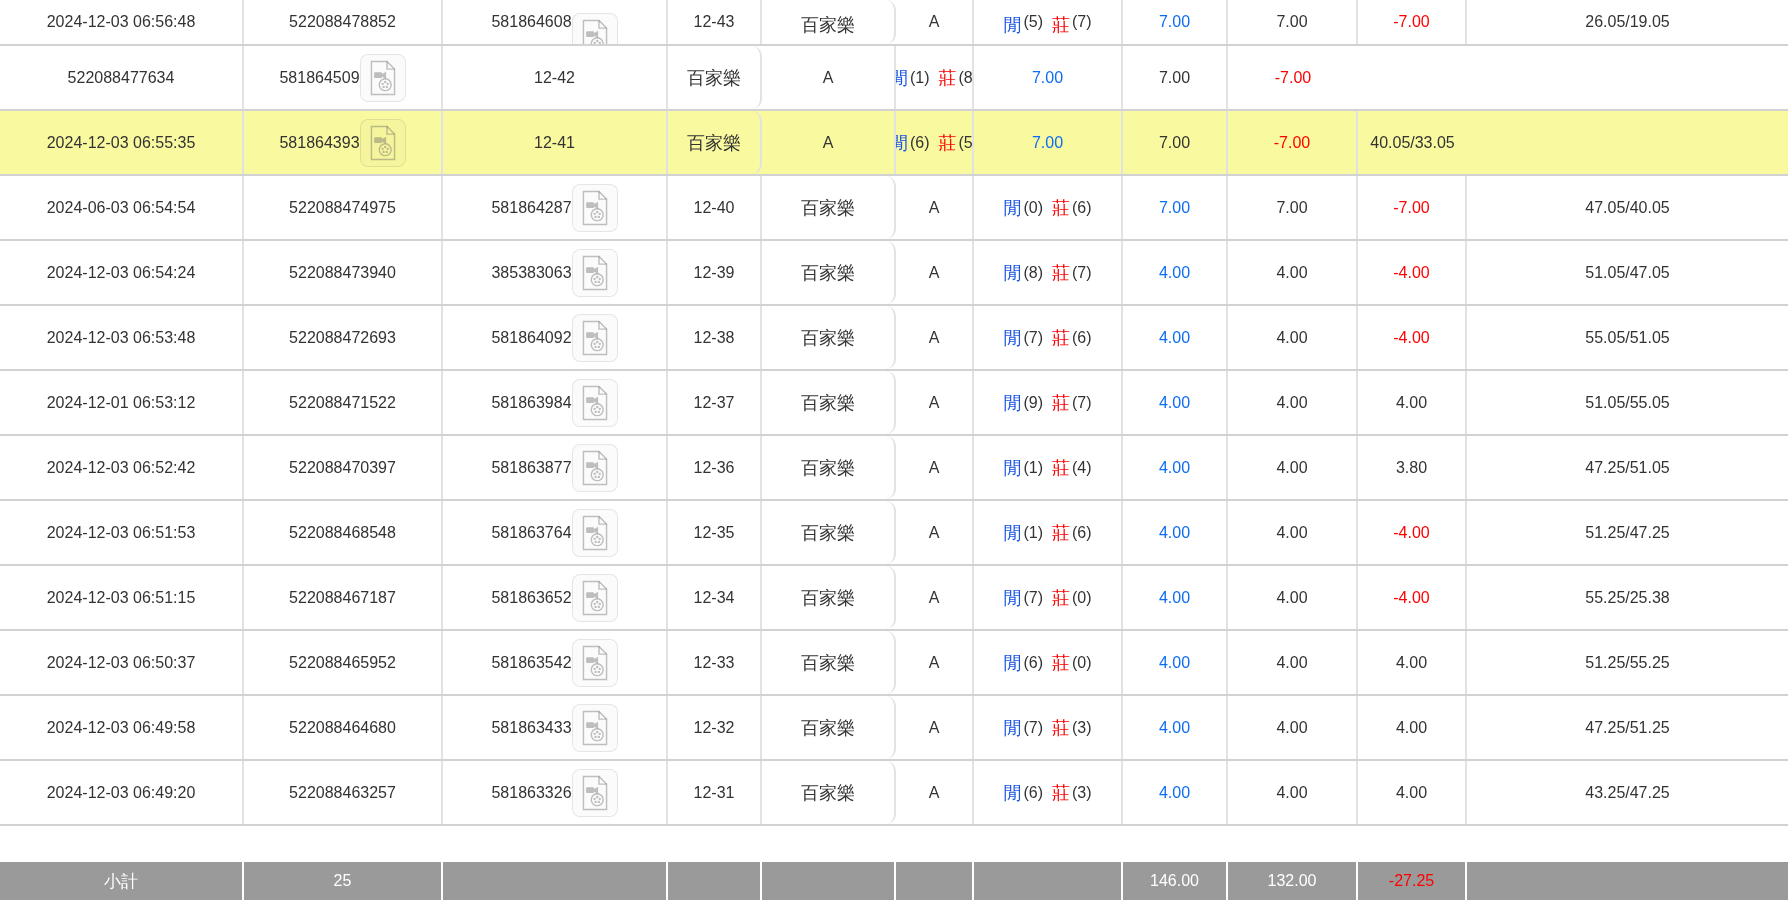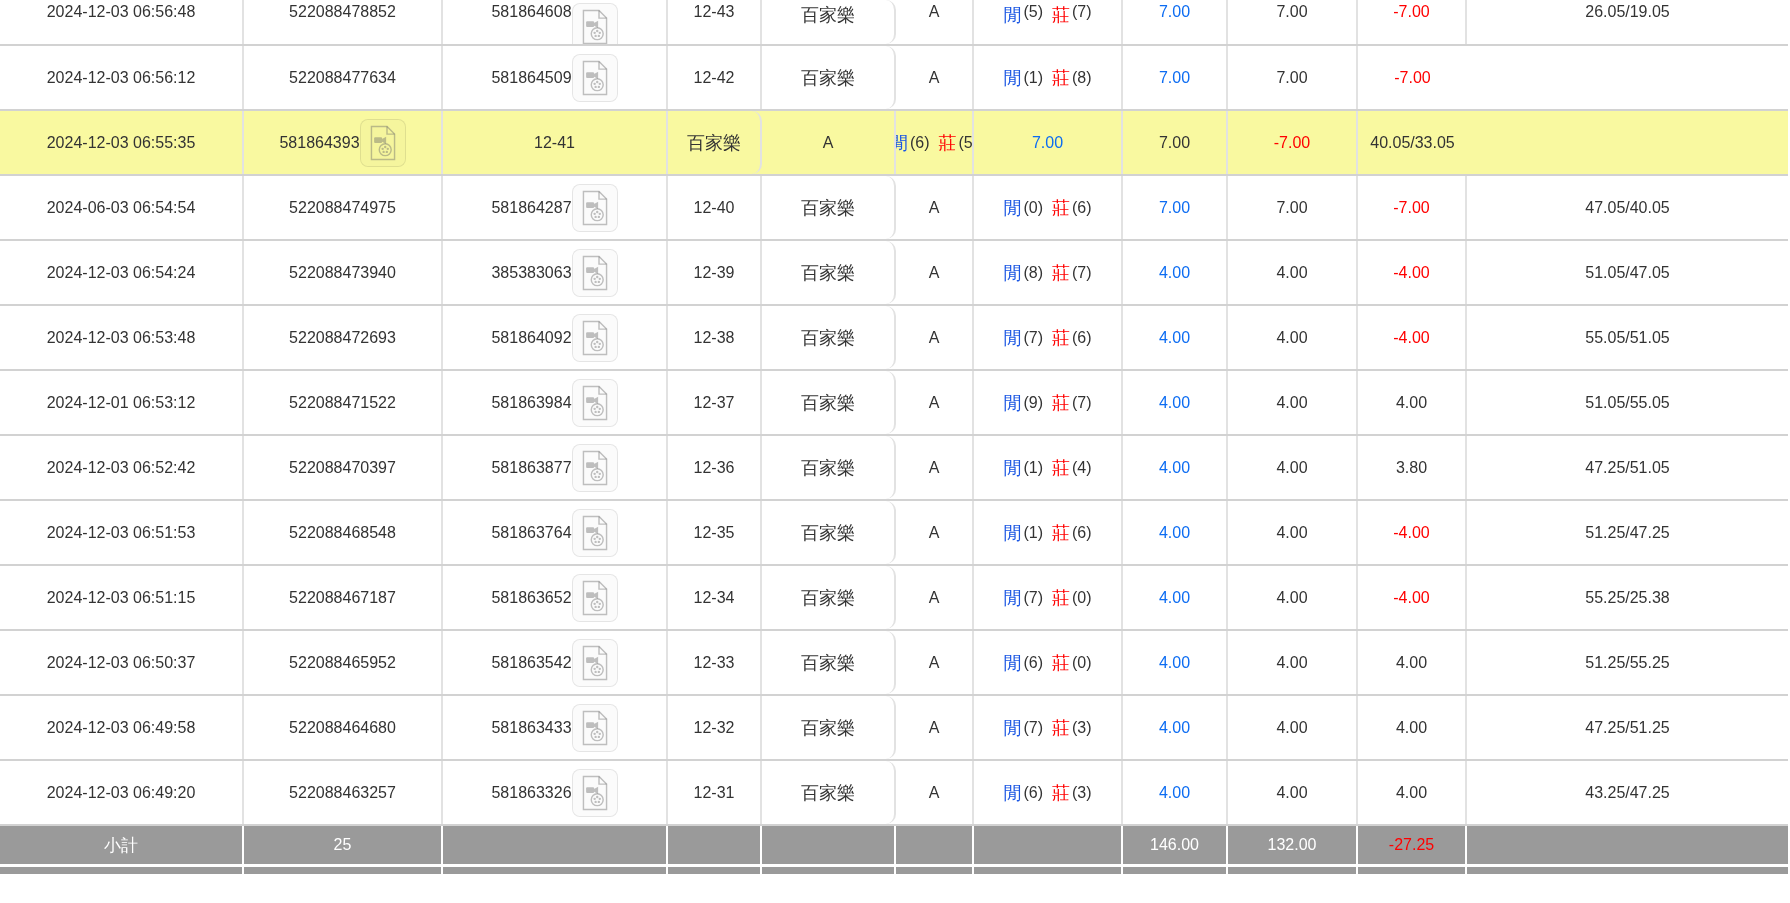--- a/index.html
+++ b/index.html
@@ -18,21 +18,21 @@
   body{font-family:"Liberation Sans","DejaVu Sans",sans-serif;color:var(--text);}
   .table{width:1788px;}
   .row{
     display:grid;
     grid-template-columns:244px 199px 225px 94px 134px 78px 149px 105px 130px 109px 321px;
     height:65px;
     border-bottom:2px solid var(--h-border);
     background:#fff;
   }
   .rows .row:first-child{height:46px;}
-  .rows .row:first-child .cell{align-items:flex-start;padding-top:3px;}
+  .rows .row:first-child .cell{align-items:flex-start;padding-top:13px;}
   .row.highlighted{background:var(--highlight);}
   .cell{
     display:flex;align-items:center;justify-content:center;
     border-right:2px solid var(--v-border);
     font-size:16px;white-space:nowrap;overflow:hidden;
   }
   .cell:last-child{border-right:none;}
   .cjk{font-size:18px;border-radius:10px;}
   .result-cell span{padding:0 1px;}
   .result-cell .player{color:var(--player-blue);font-size:18px;}
@@ -51,20 +51,21 @@
   }
   .video-btn svg{display:block;}
   
   .summary{
     display:grid;
     grid-template-columns:244px 199px 225px 94px 134px 78px 149px 105px 130px 109px 321px;
     height:41px;
     background:var(--summary-bg);
     border-bottom:3px solid #ffffff;
     color:#ffffff;
+    margin-top:36px;
   }
   .summary .cell{border-right:2px solid #ffffff;font-size:16px;}
   .summary .cell:last-child{border-right:none;}
   .summary .subtotal-label{font-size:17px;}
   .summary .win-loss-cell{color:var(--loss-red);}
   .sliver{
     display:grid;
     grid-template-columns:244px 199px 225px 94px 134px 78px 149px 105px 130px 109px 321px;
     height:7px;background:var(--summary-bg);
   }
@@ -106,21 +107,20 @@
           <span class="pts">(7)</span>
     </div>
     <div class="cell">
       <a class="amount-link">7.00</a>
     </div>
     <div class="cell">7.00</div>
     <div class="cell win-loss-cell negative">-7.00</div>
     <div class="cell">26.05/19.05</div>
   </div>
       <div class="row">
-    <div class="cell">2024-12-03 06:56:12</div>
     <div class="cell">522088477634</div>
     <div class="cell game-id-cell">
       <span>581864509</span>
       <span class="video-btn">
         <svg width="32" height="36" viewBox="0 0 36 40" fill="none" stroke="currentColor" stroke-width="1.6">
           <path d="M5 1.5 h17.5 L31 10 v28.5 H5 Z"></path>
           <path d="M22.5 1.5 V10 H31"></path>
           <rect x="8" y="13.5" width="9" height="6.5" rx="1.2" fill="currentColor" stroke="none"></rect>
           <path d="M17 15.5 l4.5 -2.5 v8 L17 18.5 Z" fill="currentColor" stroke="none"></path>
           <circle cx="20.5" cy="27.5" r="6.7"></circle>

